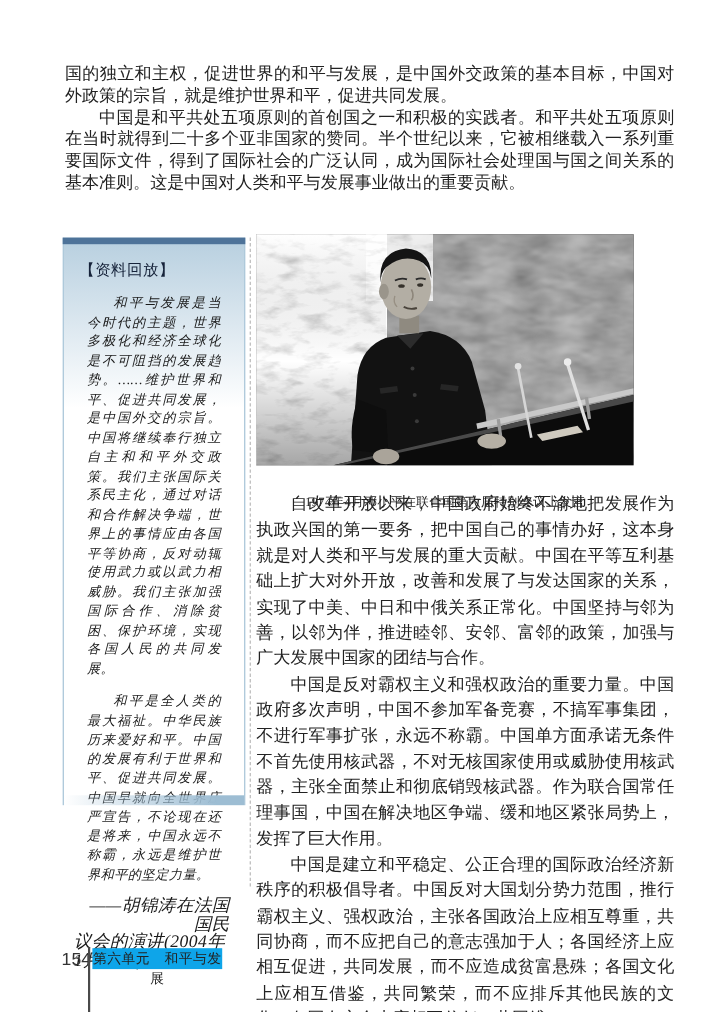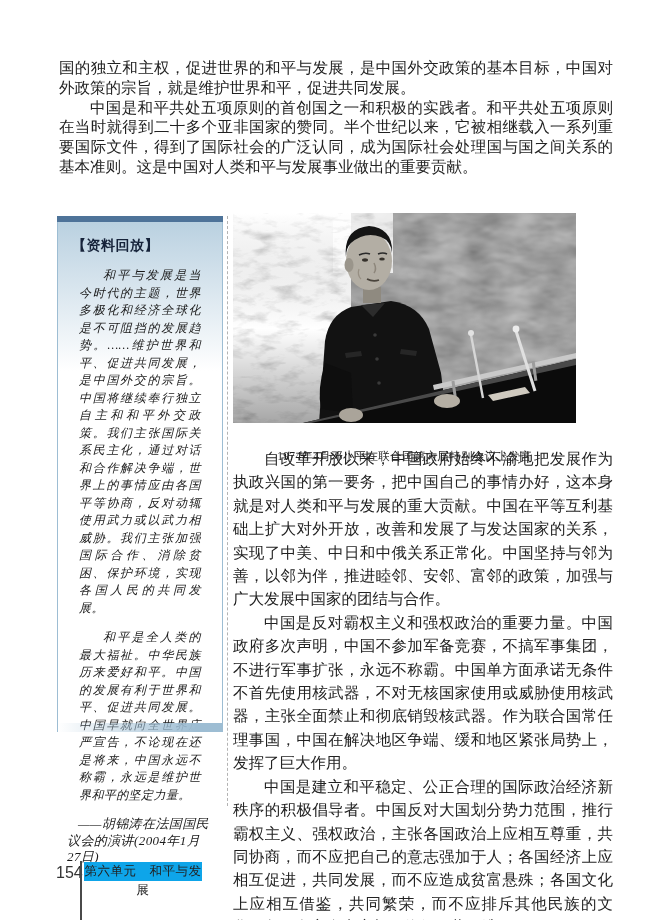--- a/index.html
+++ b/index.html
@@ -29,32 +29,32 @@
   .sidebox .topbar{
     position:absolute;left:-1px;top:0;width:166px;height:6px;
     background:#4e7399;
   }
   .sidebox .bottombar{
     position:absolute;left:0;bottom:0;width:100%;height:9px;
     background:linear-gradient(to right,rgba(183,207,223,0) 0%,#9dbdd3 85%);
   }
   .sidebox .title{
     margin:21px 13px 6px 14px;
-    font-size:14px;font-weight:bold;color:#16233a;
+    font-size:14px;font-weight:normal;color:#16233a;
     letter-spacing:.5px;
   }
   .sidebox .kai{
     margin:0 9px;
     font-size:12px;line-height:17.5px;
     font-style:italic;
     text-align:justify;text-justify:inter-ideograph;
     color:#1a1a1a;letter-spacing:.4px;
   }
   .sidebox .kai p{margin:12px;text-indent:2em;}
-  .sidebox .attr{margin-top:1px;font-style:italic;font-size:13px;line-height:16.5px;color:#1a1a1a;}
+  .sidebox .attr{margin-top:1px;font-style:italic;font-size:16px;line-height:16.5px;color:#1a1a1a;}
   .sidebox .attr .l1{text-align:right;padding-right:4px;}
   .sidebox .attr .l2{text-align:left;}
   
   .col-divider{
     position:absolute;left:227px;top:216px;height:590px;width:0;
     border-left:1px dashed #b3b3b3;
   }
   
   .photo{
     position:absolute;left:233px;top:213px;width:343px;height:210px;

